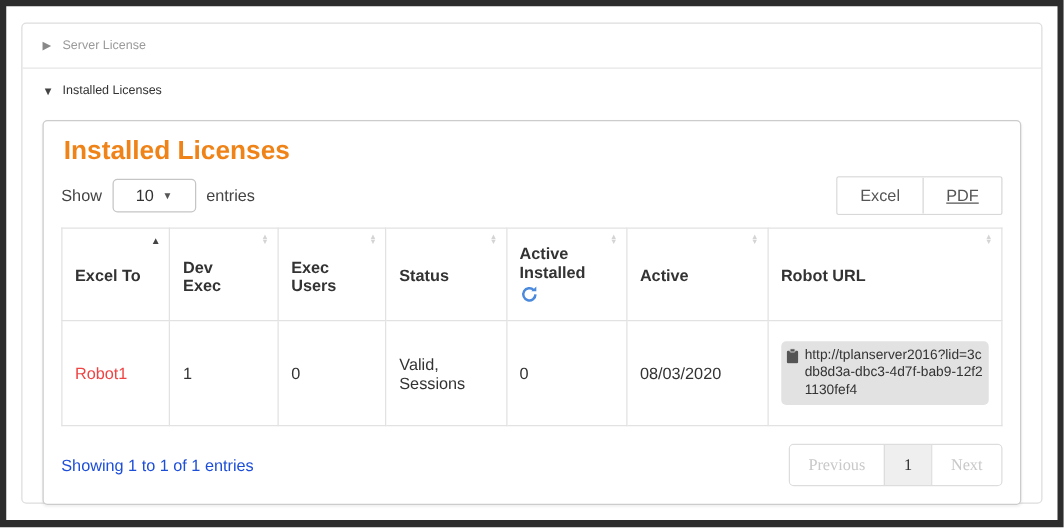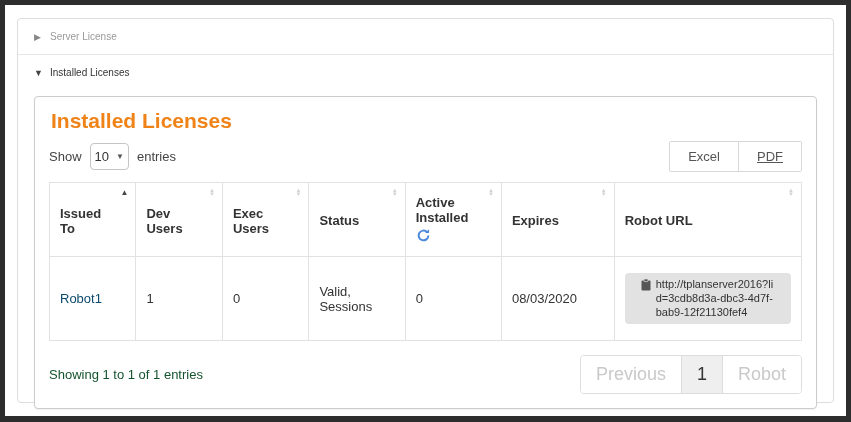--- a/index.html
+++ b/index.html
@@ -54,21 +54,21 @@
     margin: 2px 0 8px 2px;
   }
   .controls {
     display: flex; align-items: center; justify-content: space-between;
     margin-bottom: 10px;
   }
   .length-ctl { display: flex; align-items: center; gap: 8px; color: #444; }
   .select-box {
     border: 1px solid #c5c5c5;
     border-radius: 4px;
-    padding: 5px 4px;
+    padding: 5px 18px;
     display: inline-flex; align-items: center; gap: 7px;
     color: #333; background: #fff; cursor: pointer;
   }
   .select-box .sel-caret { font-size: 8px; color: #555; }
   .btn-group {
     display: inline-flex;
     border: 1px solid #d8d8d8;
     border-radius: 2px;
     overflow: hidden;
   }
@@ -103,57 +103,57 @@
   }
   .sort-idle {
     position: absolute; top: 5px; right: 7px;
     display: flex; flex-direction: column; line-height: 4px;
     font-size: 6px; color: #d4d4d4;
   }
   .refresh-btn {
     display: inline-block; margin-top: 3px; cursor: pointer;
     line-height: 0; background: none; border: none; padding: 0;
   }
-  a.cell-link { color: #0c4a6e; text-decoration: none; cursor: pointer; }
+  a.cell-link { color: #ef4444; text-decoration: none; cursor: pointer; }
   .url-pill {
     display: inline-flex; align-items: flex-start; gap: 5px;
     background: #e2e2e2;
     border-radius: 4px;
-    padding: 5px 16px;
+    padding: 5px 4px;
     font-size: 11px;
     color: #333;
     max-width: 195px;
     word-break: break-all;
     line-height: 1.25;
     cursor: pointer;
     border: none;
     text-align: left;
     font-family: inherit;
   }
   .url-pill svg { flex: 0 0 auto; margin-top: 1px; }
 
   .table-footer {
     display: flex; align-items: center; justify-content: space-between;
     margin-top: 14px;
   }
-  .summary { color: #14532d; }
+  .summary { color: #1d4ed8; }
   .paginate {
     display: inline-flex;
     border: 1px solid #ddd;
     border-radius: 4px;
     overflow: hidden;
   }
   .paginate .pbtn {
     padding: 8px 15px;
     background: #fff;
     color: #c9c9c9;
     border: none;
-    font-size: 18px;
-    cursor: pointer;
-    font-family: Liberation Sans, sans-serif;
+    font-size: 13px;
+    cursor: pointer;
+    font-family: Liberation Serif, serif;
   }
   .paginate .pbtn.current {
     background: #efefef;
     color: #333;
     border-left: 1px solid #ddd;
     border-right: 1px solid #ddd;
   }
 </style>
 </head>
 <body>
@@ -197,25 +197,25 @@
               <col style="width:11.5%">
               <col style="width:11.5%">
             <col style="width:12.8%">
               <col style="width:12.8%">
               <col style="width:15%">
             <col style="width:24.9%">
           </colgroup>
           <thead>
             <tr>
               <th>
-                <span>Issued To</span>
+                <span>Excel To</span>
                 <span class="sort-asc">▲</span>
               </th>
               <th>
-                <span>Dev Users</span>
+                <span>Dev Exec</span>
                 <span class="sort-idle">
                     <span>▲</span>
                     <span>▼</span>
                   </span>
               </th>
               <th>
                 <span>Exec Users</span>
                 <span class="sort-idle">
                     <span>▲</span>
                     <span>▼</span>
@@ -236,21 +236,21 @@
                   </span>
                 <br>
                 <button class="refresh-btn">
                   <svg width="15" height="15" viewBox="0 0 16 16">
                     <path d="M13.2 8a5.2 5.2 0 1 1-1.5-3.7" fill="none" stroke="#4a89dc" stroke-width="2.1"></path>
                     <path d="M13.9 1.2v4.2h-4.2z" fill="#4a89dc"></path>
                   </svg>
                 </button>
               </th>
               <th>
-                <span>Expires</span>
+                <span>Active</span>
                 <span class="sort-idle">
                     <span>▲</span>
                     <span>▼</span>
                   </span>
               </th>
               <th>
                 <span>Robot URL</span>
                 <span class="sort-idle">
                     <span>▲</span>
                     <span>▼</span>
@@ -279,21 +279,21 @@
               </td>
             </tr>
           </tbody>
         </table>
 
         <div class="table-footer">
           <span class="summary">Showing 1 to 1 of 1 entries</span>
           <div class="paginate">
             <button class="pbtn">Previous</button>
             <button class="pbtn current">1</button>
-            <button class="pbtn">Robot</button>
+            <button class="pbtn">Next</button>
           </div>
         </div>
       </div>
 
     </div>
 
   </div>
 </div>
 
 </body></html>

